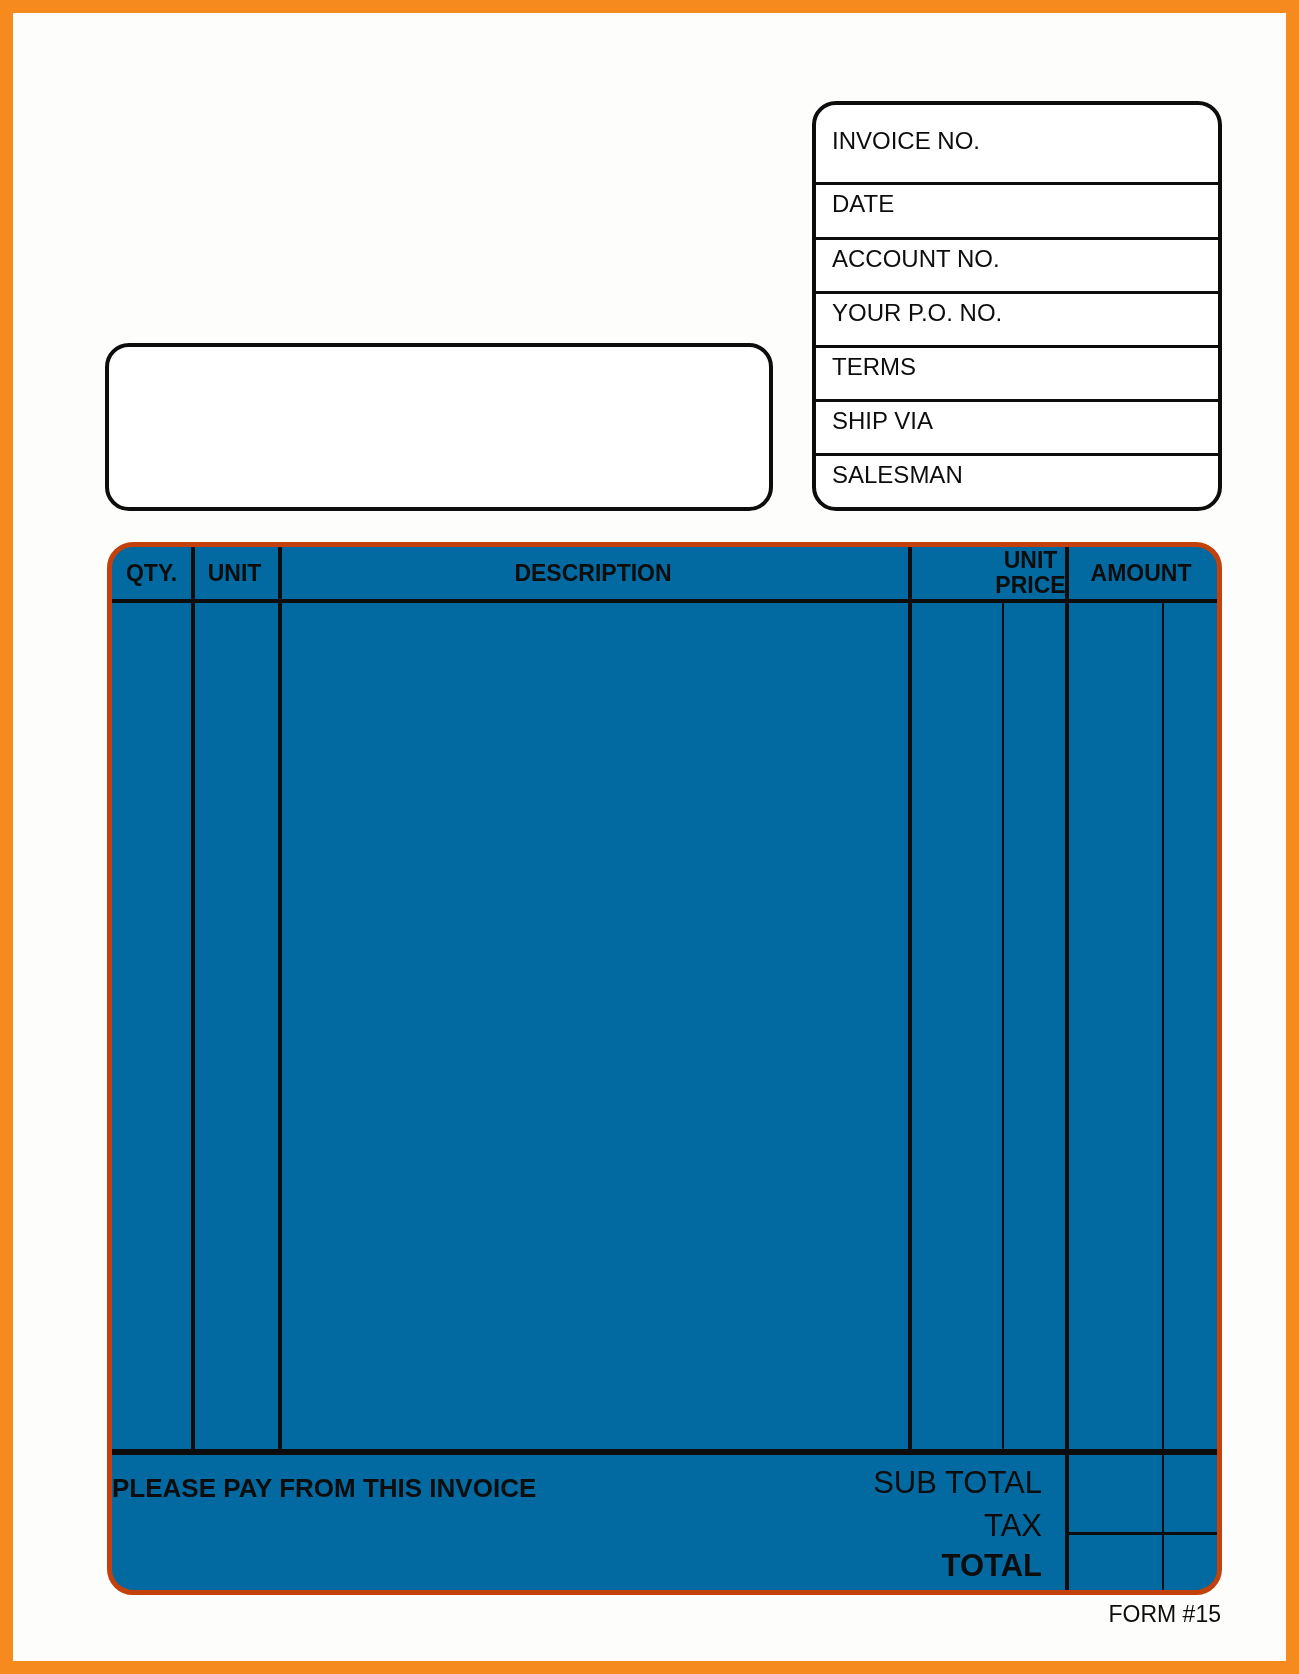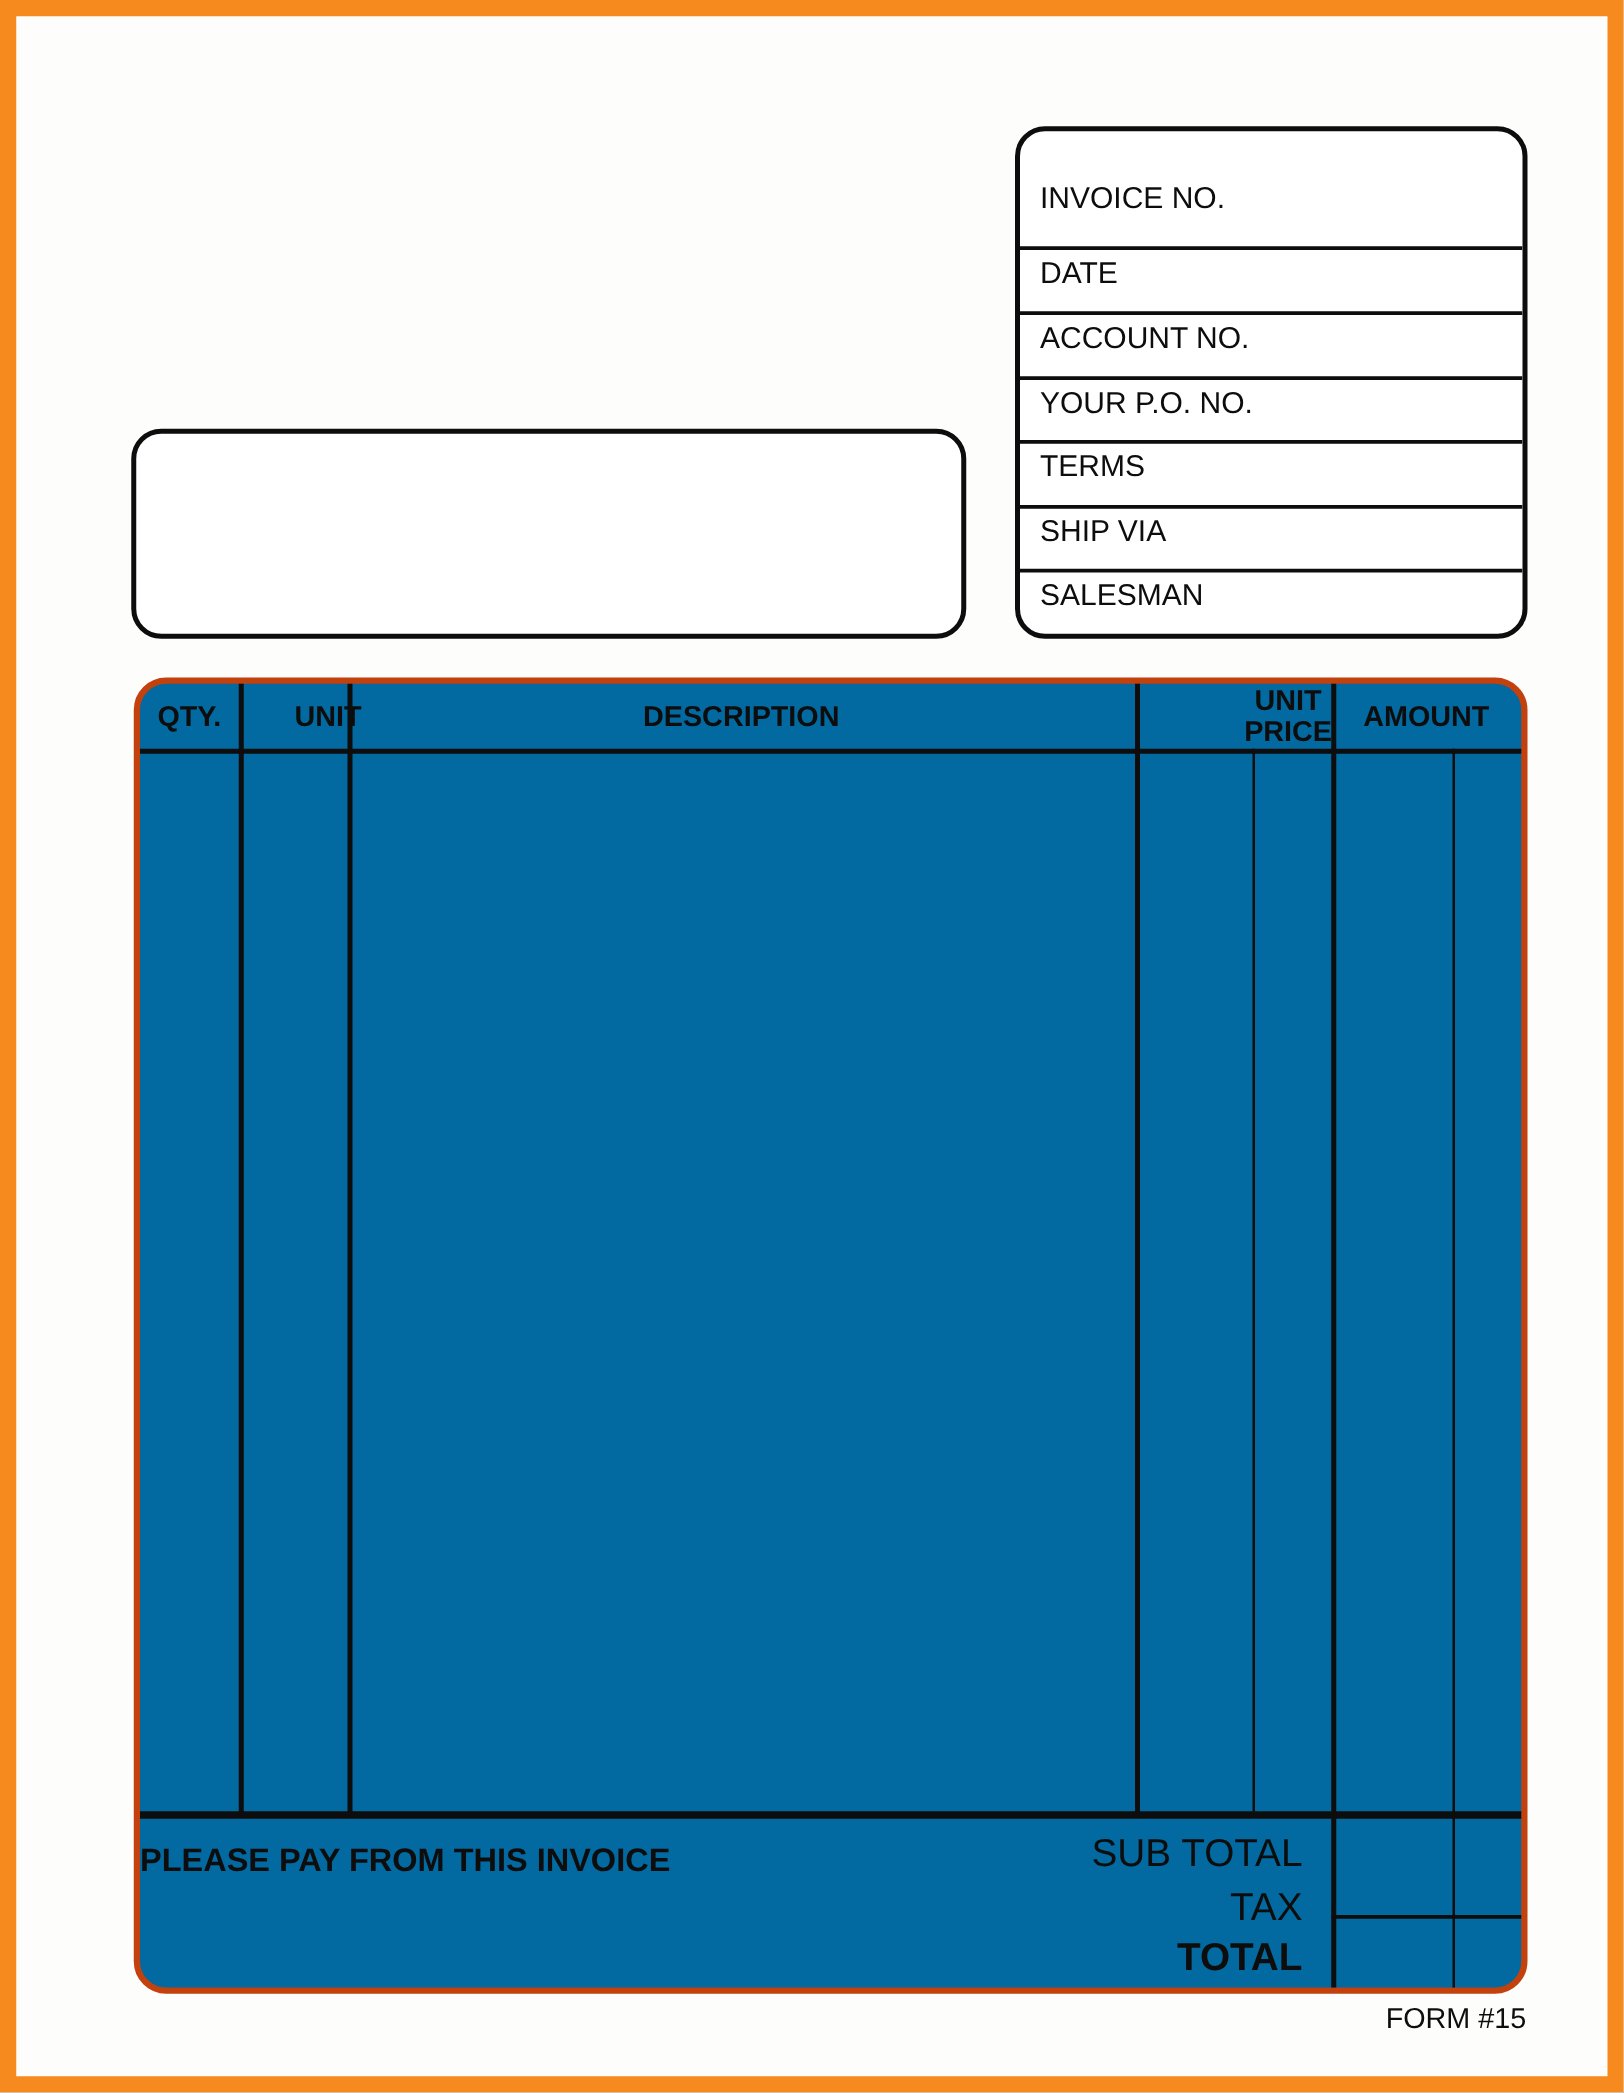--- a/index.html
+++ b/index.html
@@ -28,21 +28,21 @@
   
   .info-box{
     position:absolute;left:799px;top:88px;width:410px;height:410px;
     box-sizing:border-box;border:4px solid #0d0d0d;border-radius:24px;
     background:#fff;display:flex;flex-direction:column;overflow:hidden;
   }
   .info-row{
     flex:49 1 0;border-top:3px solid #0d0d0d;
     padding:5px 0 0 16px;font-size:24px;line-height:28px;
   }
-  .info-row.first{flex:59 1 0;border-top:none;padding-top:10px;margin-top:30px;}
+  .info-row.first{flex:59 1 0;border-top:none;padding-top:22px;}
   
   .main-table{
     position:absolute;left:94px;top:529px;width:1115px;height:1053px;
     box-sizing:border-box;border:5px solid #c2410c;border-radius:26px;
     background:#0369a1;
     text-decoration:underline;
   }
   .tbl-inner{position:absolute;inset:0;}
   .v{position:absolute;background:#0d0d0d;width:4px;}
   .v.thin{width:2px;}
@@ -100,21 +100,21 @@
     </div>
     <div class="info-row">
       <span>SALESMAN</span>
     </div>
   </div>
 
   <div class="main-table">
     <div class="tbl-inner">
 
       <div class="hdr-cell" style="left:0;width:79px;">QTY.</div>
-      <div class="hdr-cell" style="left:79px;width:87px;padding-left:28px;">UNIT</div>
+      <div class="hdr-cell" style="left:79px;width:87px;">UNIT</div>
       <div class="hdr-cell" style="left:166px;width:630px;">DESCRIPTION</div>
       <div class="hdr-cell" style="left:796px;width:157px;padding-left:44px;">
         <span class="hdr-narrow">UNIT PRICE</span>
       </div>
       <div class="hdr-cell" style="left:953px;width:152px;">AMOUNT</div>
 
       <div class="h" style="left:0;right:0;top:52px;"></div>
       <div class="h heavy" style="left:0;right:0;top:902px;"></div>
       <div class="h mid" style="left:953px;right:0;top:985px;"></div>
 

